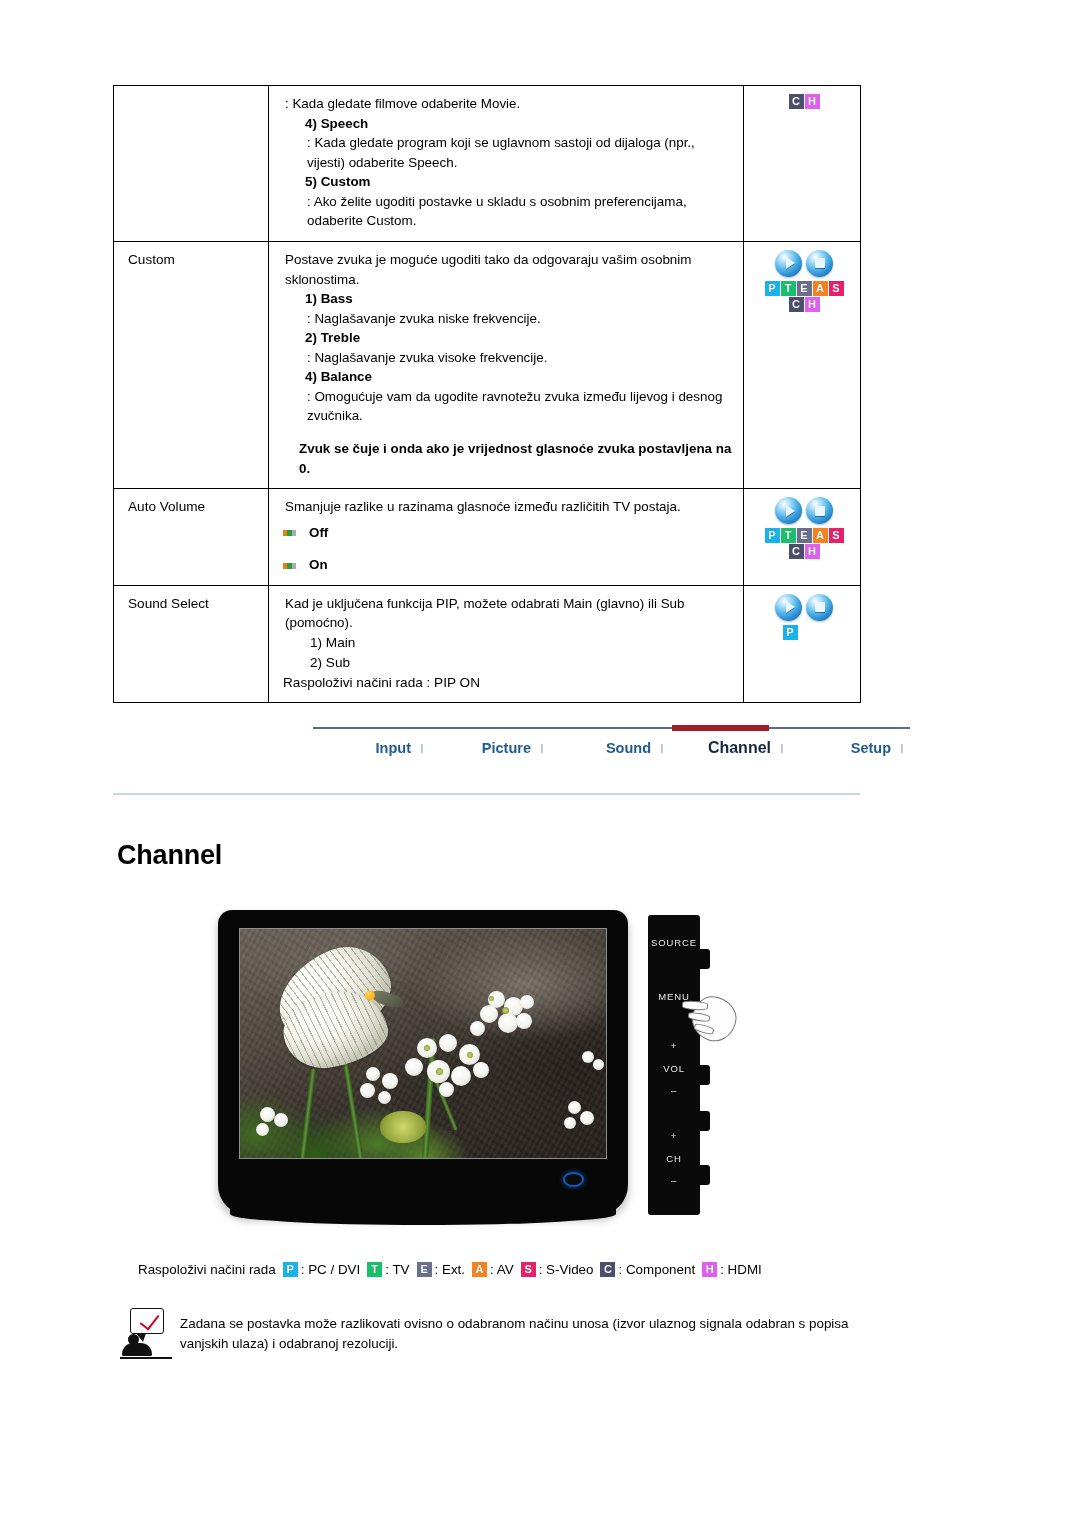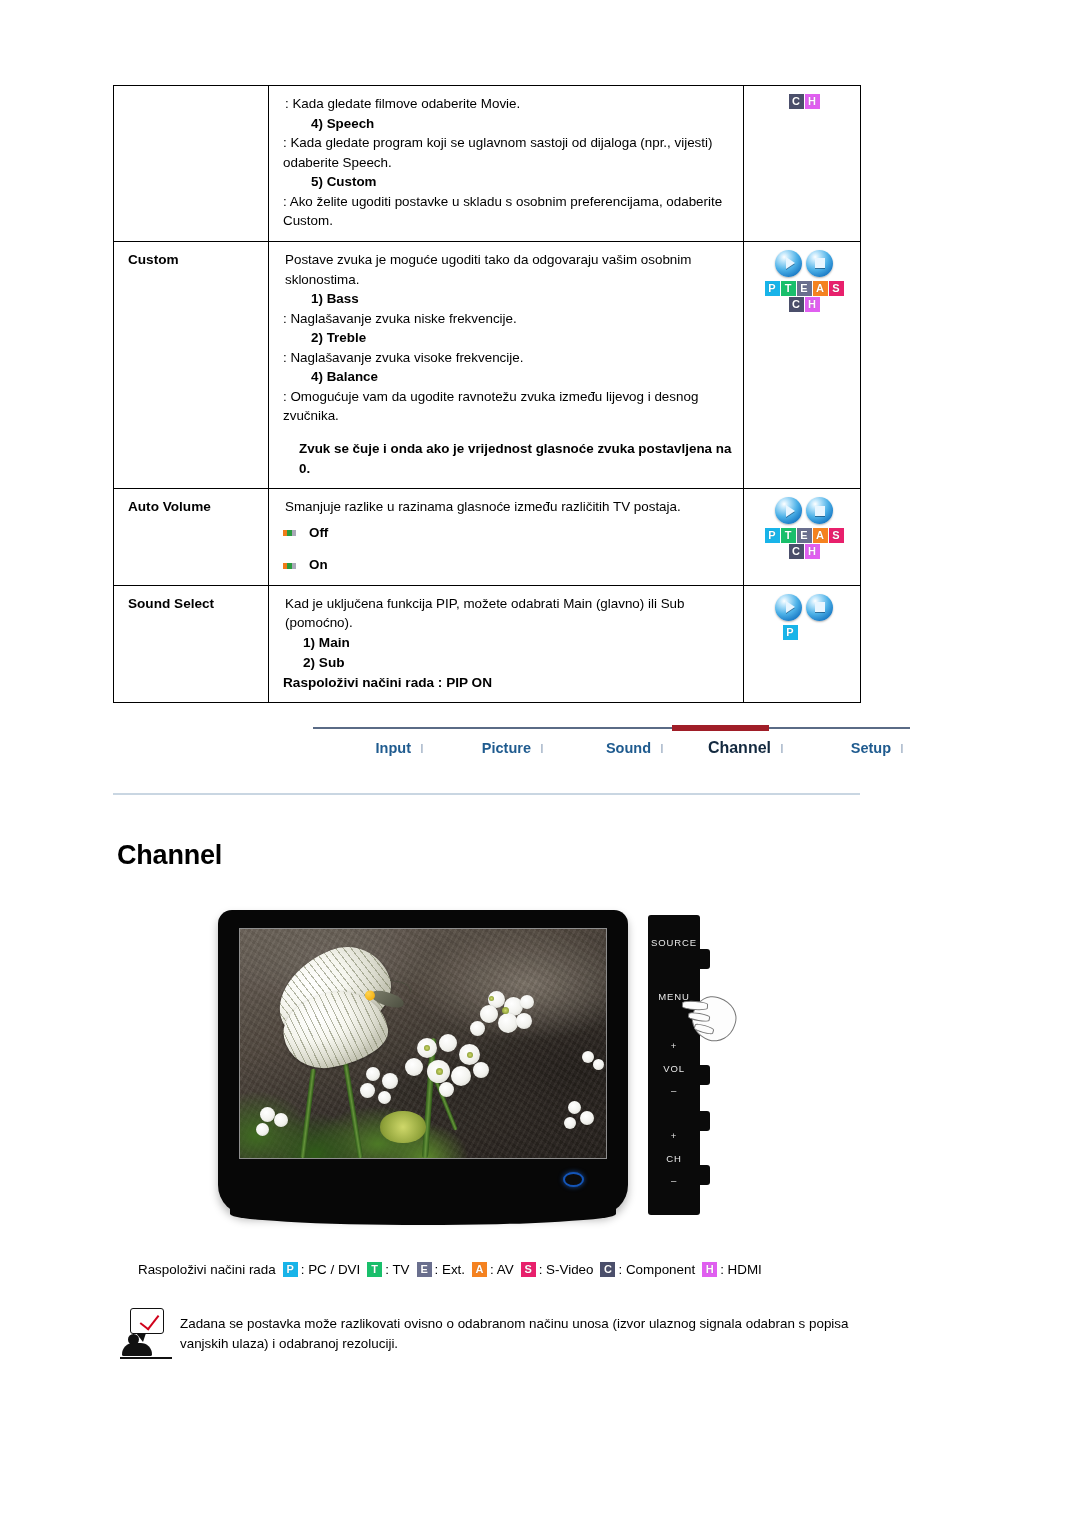--- a/index.html
+++ b/index.html
@@ -25,25 +25,25 @@
     border:1.5px solid #000;
     vertical-align:top;
     padding:8px 10px 10px 14px;
     font-size:13.4px;
     line-height:1.46;
   }
   .col-osd  { width:155px; }
   .col-desc { width:475px; }
   .col-icon { width:117px; }
 
-  .lbl { font-weight:bold; font-size:13.6px; }
-  .sub-head { font-weight:bold; margin-left:28px; font-size:13.4px; }
-  .sub-body { }
+  .lbl { font-weight:normal; font-size:13.6px; }
+  .sub-head { font-weight:bold; margin-left:22px; font-size:13.4px; }
+  .sub-body { margin-left:24px; }
   .plain   { margin-left:2px; }
-  .indent2 { margin-left:20px; }
+  .indent2 { margin-left:27px; }
   .note-bold { font-weight:bold; margin-left:16px; }
   .sp { height:13px; }
   .sp-sm { height:6px; }
 
   .icon-cell { text-align:center; vertical-align:middle; padding:0; }
 
   
   .pill {
     display:inline-block;
     width:15px; height:15px;

